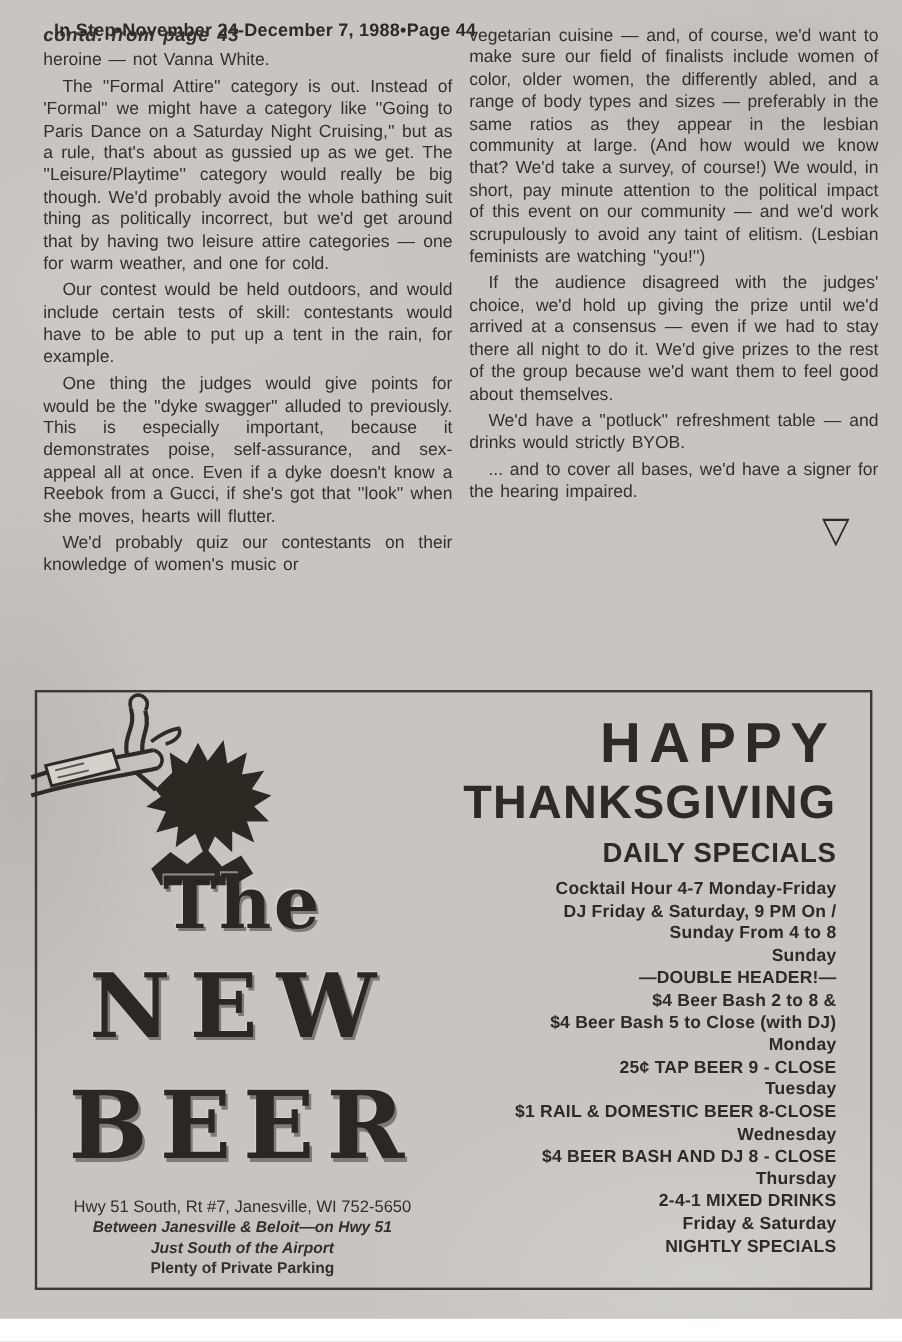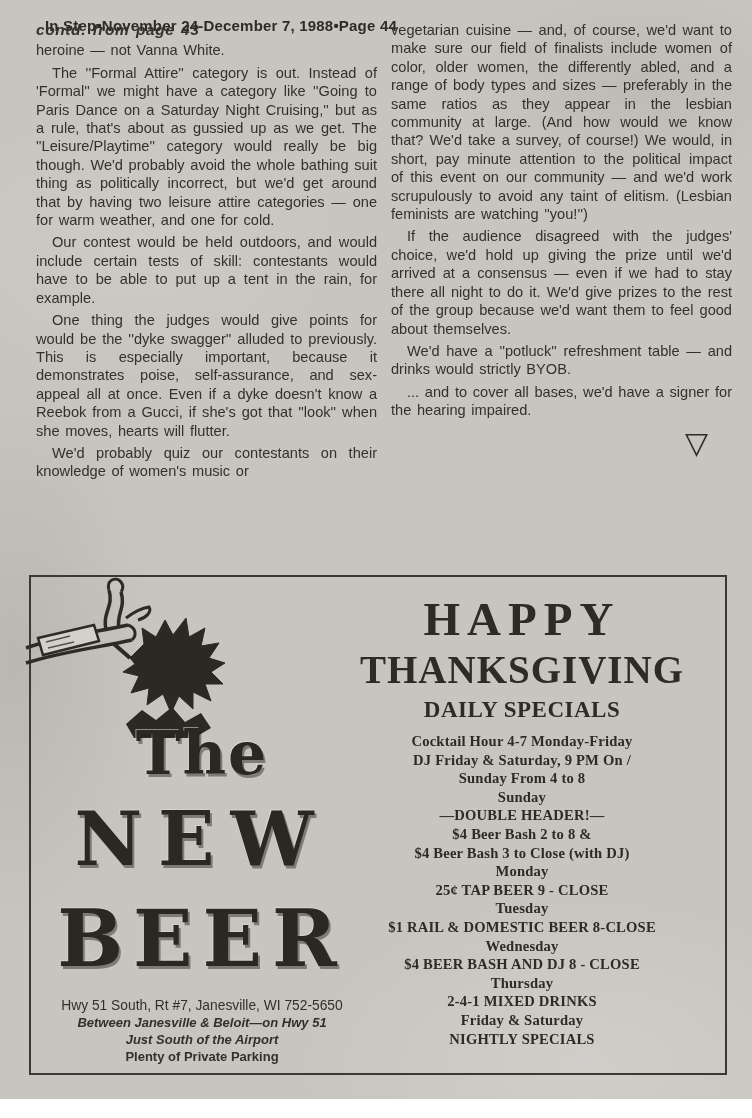--- a/index.html
+++ b/index.html
@@ -57,23 +57,23 @@
     text-shadow: 2px 3px 0 rgba(35,31,25,0.45), -1px -1px 0 rgba(226,223,217,0.55);
   }
   .logo-the  { font-size:60px; line-height:72px; letter-spacing:2px; }
   .logo-new  { font-size:74px; line-height:100px; letter-spacing:16px; }
   .logo-leaf { font-size:78px; line-height:100px; letter-spacing:10px; }
   .ad-address { margin-top:8px; color:#33302a; }
   .addr-line1 { font-weight:normal; font-size:13.8px; line-height:17px; }
   .addr-line2, .addr-line3 { font-weight:bold; font-style:italic; font-size:13px; line-height:17px; }
   .addr-line4 { font-weight:bold; font-size:13px; line-height:17px; }
   .ad-right {
-    position:absolute; left:300px; top:0; width:382px;
-    text-align:center; color:#2e2a25;
-    font-family:Liberation Serif, serif;
+    position:absolute; left:284px; top:0; width:382px;
+    text-align:right; color:#2e2a25;
+    font-family:Liberation Sans, sans-serif;
   }
   .happy {
     margin-top:16px; font-weight:bold; font-size:47px; line-height:52px;
     letter-spacing:7px;
   }
   .thanksgiving {
     font-weight:bold; font-size:39px; line-height:50px; letter-spacing:1px;
   }
   .daily-specials {
     font-weight:bold; font-size:23px; line-height:26px; letter-spacing:0.5px;
@@ -146,21 +146,21 @@
       <div class="happy">HAPPY</div>
       <div class="thanksgiving">THANKSGIVING</div>
       <div class="daily-specials">DAILY SPECIALS</div>
       <div class="specials">
         <div>Cocktail Hour 4-7 Monday-Friday</div>
         <div>DJ Friday &amp; Saturday, 9 PM On /</div>
         <div>Sunday From 4 to 8</div>
         <div>Sunday</div>
         <div>—DOUBLE HEADER!—</div>
         <div>$4 Beer Bash 2 to 8 &amp;</div>
-        <div>$4 Beer Bash 3 to Close (with DJ)</div>
+        <div>$4 Beer Bash 5 to Close (with DJ)</div>
         <div>Monday</div>
         <div>25¢ TAP BEER 9 - CLOSE</div>
         <div>Tuesday</div>
         <div>$1 RAIL &amp; DOMESTIC BEER 8-CLOSE</div>
         <div>Wednesday</div>
         <div>$4 BEER BASH AND DJ 8 - CLOSE</div>
         <div>Thursday</div>
         <div>2-4-1 MIXED DRINKS</div>
         <div>Friday &amp; Saturday</div>
         <div>NIGHTLY SPECIALS</div>

